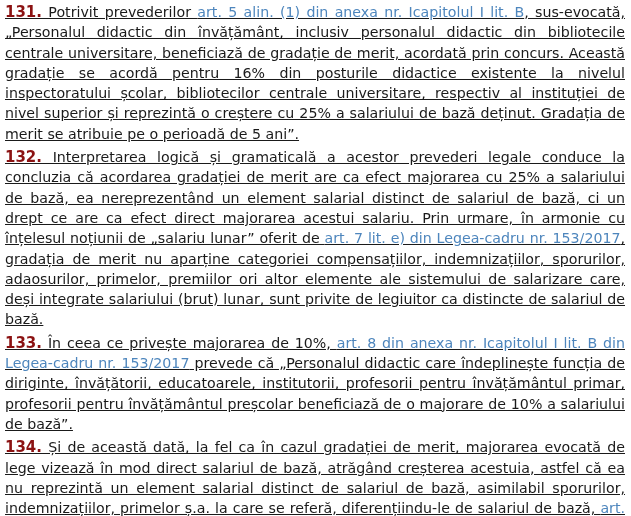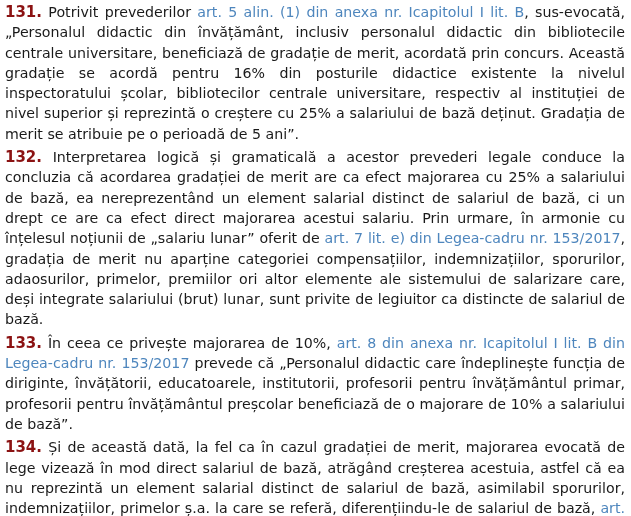--- a/index.html
+++ b/index.html
@@ -8,20 +8,21 @@
     font-family: "DejaVu Sans", sans-serif;
     font-size: 14.2px;
     line-height: 20.3px;
     color: #1a1a1a;
   }
   .doc { padding: 2px 6px 0 5px; }
   .para {
     margin: 0 0 3px 0;
     text-align: justify;
     text-align-last: left;
+    text-decoration: underline;
   }
   .num {
     font-weight: bold;
     color: #8b1212;
     font-size: 15px;
   }
   .link { color: #4e86bd; text-decoration: none; cursor: pointer; }
 </style>
 </head>
 <body>

